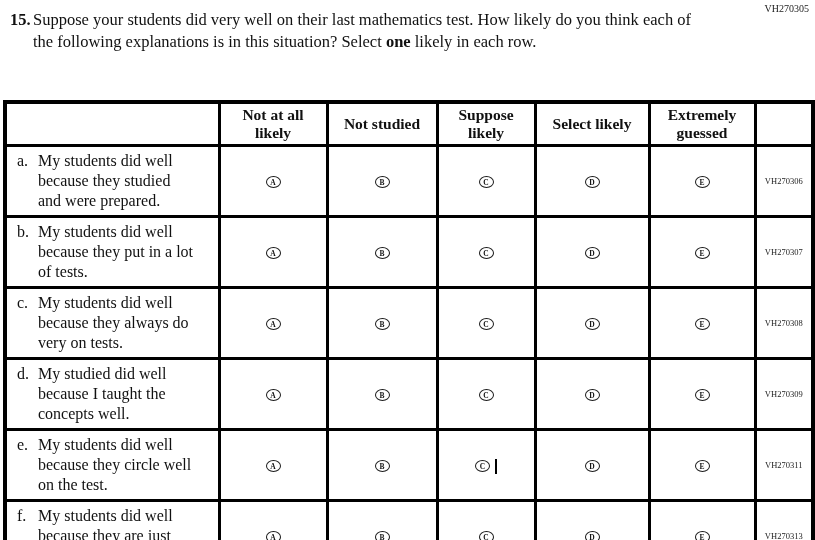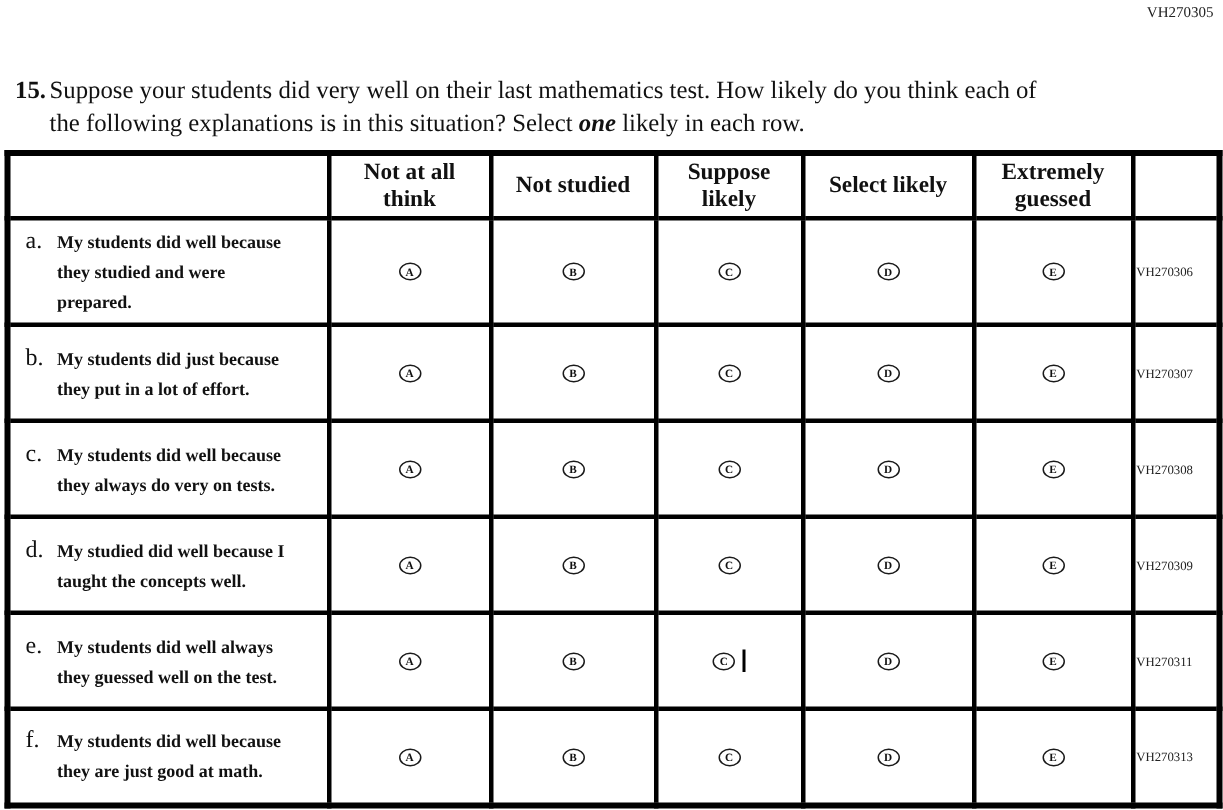--- a/index.html
+++ b/index.html
@@ -17,35 +17,34 @@
     top: 3px; right: 6px;
     font-size: 10px;
     letter-spacing: 0px;
     color: #222;
   }
   
   .question {
     position: absolute;
     top: 9px; left: 10px;
     display: flex;
-    margin-top: 40px;
   }
   .qnum {
     font-weight: bold;
     font-size: 16.5px;
     line-height: 22px;
     width: 23px;
     flex: 0 0 auto;
   }
   .qtext {
     font-size: 16.5px;
     line-height: 22px;
     width: 668px;
   }
-  .qtext .bold-word { font-weight: bold; font-style: italic; }
+  .qtext .bold-word { font-weight: bold; }
 
   
   table.likert {
     position: absolute;
     left: 3px; top: 100px;
     width: 808px;
     border-collapse: collapse;
     table-layout: fixed;
     background: #fff;
   }
@@ -65,24 +64,23 @@
   tbody td { height: 64px; vertical-align: middle; }
   td.stmt { padding: 4px 4px 4px 10px; }
   .stmt-inner { display: flex; align-items: flex-start; }
   .row-letter {
     flex: 0 0 auto;
     width: 21px;
     font-size: 16px;
     line-height: 20px;
   }
   .stmt-text {
-    font-size: 12px;
+    font-size: 16px;
     line-height: 20px;
     width: 158px;
-    font-weight: bold;
   }
   td.opt { text-align: center; }
   .bubble {
     display: inline-flex;
     align-items: center;
     justify-content: center;
     width: 15px; height: 12px;
     border: 1.4px solid #1a1a1a;
     border-radius: 50%;
     font-size: 7.5px;
@@ -93,20 +91,21 @@
     cursor: pointer;
   }
   .caret {
     display: inline-block;
     width: 2px; height: 15px;
     background: #000;
     margin-left: 5px;
     vertical-align: middle;
   }
   td.code {
+    text-align: center;
     font-size: 8.5px;
     color: #222;
     padding: 0 1px;
   }
 </style>
 </head>
 <body>
 
 <div class="top-code">VH270305</div>
 
@@ -121,21 +120,21 @@
       <col style="width:108px">
       <col style="width:110px">
       <col style="width:98px">
       <col style="width:114px">
       <col style="width:106px">
       <col style="width:58px">
   </colgroup>
   <thead>
     <tr>
       <th></th>
-      <th>Not at all think</th>
+      <th>Not at all likely</th>
       <th>Not studied</th>
       <th>Suppose likely</th>
       <th>Select likely</th>
       <th>Extremely guessed</th>
       <th></th>
     </tr>
   </thead>
   <tbody>
     <tr>
       <td class="stmt">
@@ -148,21 +147,21 @@
       <td class="opt"><span class="bubble">B</span></td>
       <td class="opt"><span class="bubble">C</span></td>
       <td class="opt"><span class="bubble">D</span></td>
       <td class="opt"><span class="bubble">E</span></td>
       <td class="code">VH270306</td>
     </tr>
     <tr>
       <td class="stmt">
         <div class="stmt-inner">
           <span class="row-letter">b.</span>
-          <span class="stmt-text">My students did just because they put in a lot of effort.</span>
+          <span class="stmt-text">My students did well because they put in a lot of tests.</span>
         </div>
       </td>
       <td class="opt"><span class="bubble">A</span></td>
       <td class="opt"><span class="bubble">B</span></td>
       <td class="opt"><span class="bubble">C</span></td>
       <td class="opt"><span class="bubble">D</span></td>
       <td class="opt"><span class="bubble">E</span></td>
       <td class="code">VH270307</td>
     </tr>
     <tr>
@@ -190,21 +189,21 @@
       <td class="opt"><span class="bubble">B</span></td>
       <td class="opt"><span class="bubble">C</span></td>
       <td class="opt"><span class="bubble">D</span></td>
       <td class="opt"><span class="bubble">E</span></td>
       <td class="code">VH270309</td>
     </tr>
     <tr>
       <td class="stmt">
         <div class="stmt-inner">
           <span class="row-letter">e.</span>
-          <span class="stmt-text">My students did well always they guessed well on the test.</span>
+          <span class="stmt-text">My students did well because they circle well on the test.</span>
         </div>
       </td>
       <td class="opt"><span class="bubble">A</span></td>
       <td class="opt"><span class="bubble">B</span></td>
       <td class="opt"><span class="bubble">C</span><span class="caret"></span></td>
       <td class="opt"><span class="bubble">D</span></td>
       <td class="opt"><span class="bubble">E</span></td>
       <td class="code">VH270311</td>
     </tr>
     <tr>

